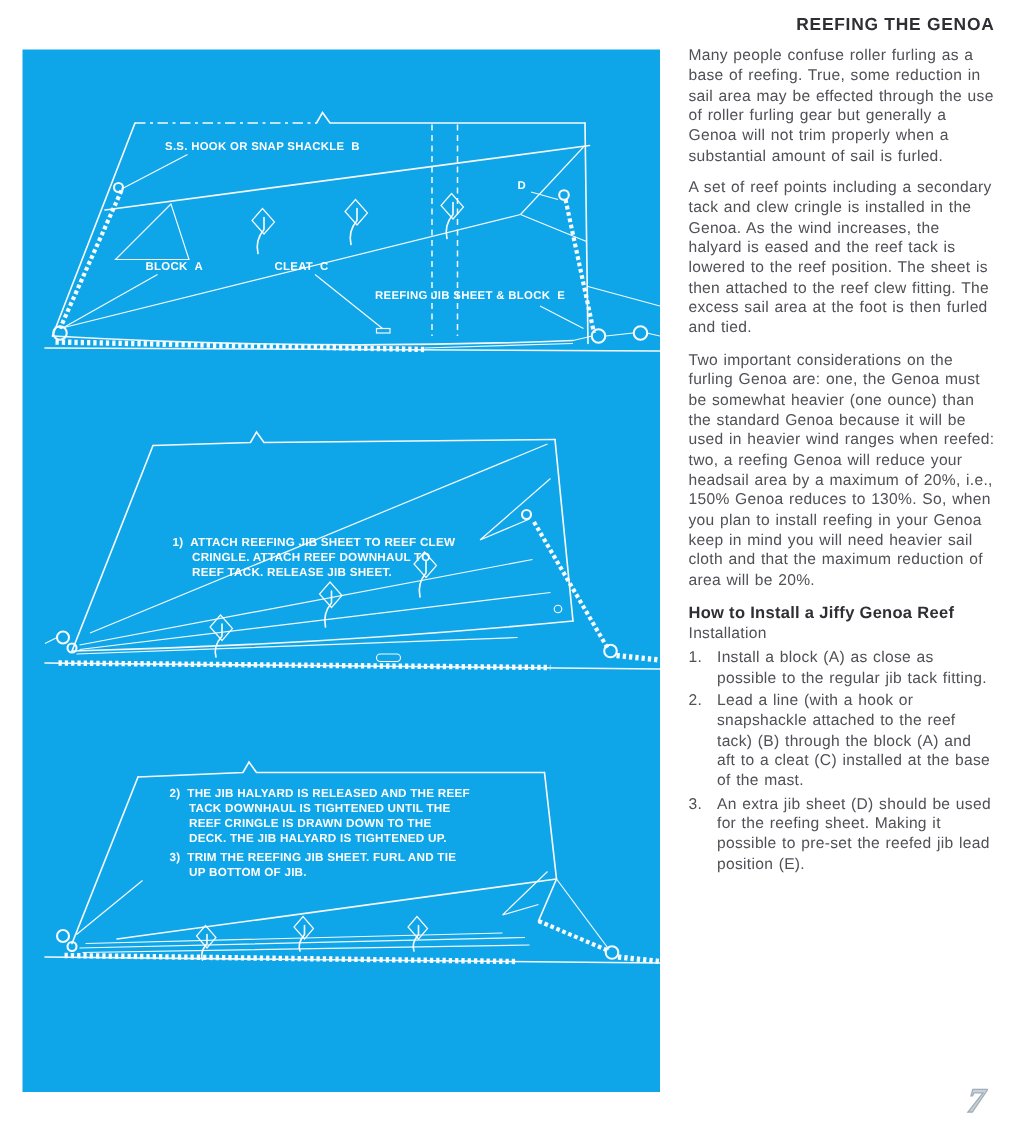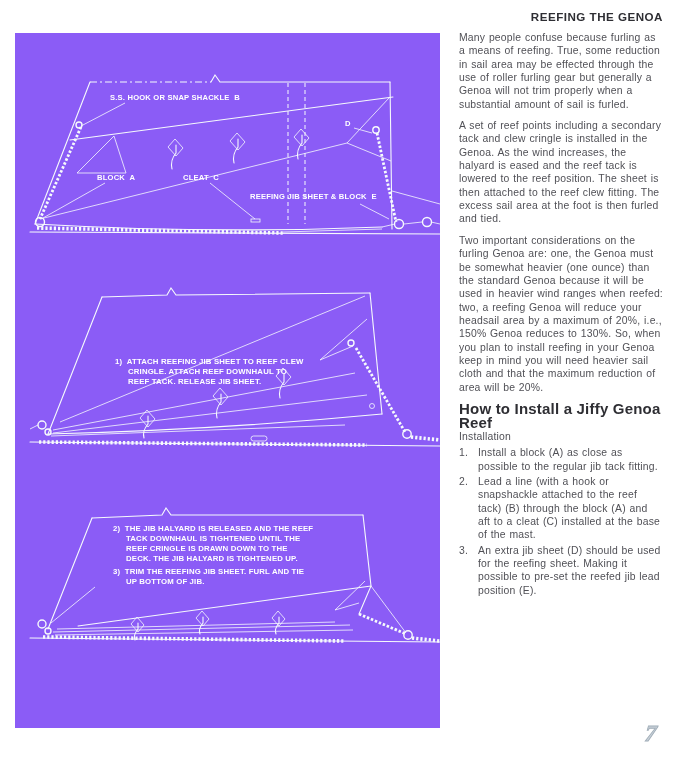--- a/index.html
+++ b/index.html
@@ -1,38 +1,38 @@
 <!DOCTYPE html>
 <html><head>
 <meta charset="utf-8">
 <style>
   html,body{margin:0;padding:0;background:#ffffff;}
   #page{position:relative;width:678px;height:758px;background:#ffffff;overflow:hidden;
         font-family:"Liberation Sans",sans-serif;}
 
   
-  #panel{position:absolute;left:15px;top:33px;width:425px;height:695px;background:#8b5cf6;}
+  #panel{position:absolute;left:15px;top:33px;width:425px;height:695px;background:#0ea5e9;}
   #panel svg{position:absolute;left:0;top:0;}
   .ln{stroke:#f6fafc;stroke-width:1.1;fill:none;stroke-linecap:round;}
   .thin{stroke:#f6fafc;stroke-width:0.8;fill:none;}
   .chain{stroke:#f6fafc;stroke-width:2.8;fill:none;stroke-dasharray:2.5 1.8;stroke-linecap:butt;}
   .rope{stroke:#f6fafc;stroke-width:3.6;fill:none;stroke-dasharray:2.2 2;stroke-linecap:butt;}
   .dashv{stroke:#f6fafc;stroke-width:1;fill:none;stroke-dasharray:4 3;}
   .dashdot{stroke:#f6fafc;stroke-width:1.1;fill:none;stroke-dasharray:7 3 2 3;}
   .blk{stroke:#f6fafc;stroke-width:1.4;fill:none;}
   .dlabel{font:bold 7.6px "Liberation Sans",sans-serif;fill:#ffffff;letter-spacing:.2px;}
   .dnote{font:bold 7.8px "Liberation Sans",sans-serif;fill:#ffffff;letter-spacing:.15px;}
 
   
   #article{position:absolute;left:459px;top:10px;width:204px;color:#505056;}
   #article h1{font-size:11.6px;line-height:14px;margin:0 0 7px 0;color:#2e2e33;
               letter-spacing:.5px;font-weight:bold;text-align:right;}
   #article p{font-size:10.4px;line-height:13.35px;margin:0 0 8px 0;
              letter-spacing:.2px;word-spacing:.6px;}
-  #article h2{font-size:15px;line-height:14px;margin:2px 0 0 0;color:#2e2e33;
+  #article h2{font-size:11px;line-height:14px;margin:2px 0 0 0;color:#2e2e33;
               font-weight:bold;letter-spacing:.2px;}
   .installation{margin:0 0 3px 0 !important;}
   .step{display:grid;grid-template-columns:19px 1fr;font-size:10.4px;line-height:13.35px;
         letter-spacing:.2px;word-spacing:.6px;margin-bottom:2px;}
 
   
   #pagenum{position:absolute;left:645px;top:721px;font-family:"Liberation Serif",serif;
            font-size:23px;font-style:italic;font-weight:bold;color:#c9d2d9;
            -webkit-text-stroke:0.9px #a2aeb9;transform:skewX(-6deg);}
 </style>
@@ -162,21 +162,21 @@
         <text class="dnote" x="111" y="518">REEF CRINGLE IS DRAWN DOWN TO THE</text>
         <text class="dnote" x="111" y="528">DECK. THE JIB HALYARD IS TIGHTENED UP.</text>
         <text class="dnote" x="98" y="541">3)&nbsp;&nbsp;TRIM THE REEFING JIB SHEET. FURL AND TIE</text>
         <text class="dnote" x="111" y="551">UP BOTTOM OF JIB.</text>
       </g>
     </svg>
   </div>
 
   <div id="article">
     <h1>REEFING THE GENOA</h1>
-    <p>Many people confuse because furling as a means of reefing. True, some reduction in sail area may be effected through the use of roller furling gear but generally a Genoa will not trim properly when a substantial amount of sail is furled.</p>
+    <p>Many people confuse roller furling as a base of reefing. True, some reduction in sail area may be effected through the use of roller furling gear but generally a Genoa will not trim properly when a substantial amount of sail is furled.</p>
     <p>A set of reef points including a secondary tack and clew cringle is installed in the Genoa. As the wind increases, the halyard is eased and the reef tack is lowered to the reef position. The sheet is then attached to the reef clew fitting. The excess sail area at the foot is then furled and tied.</p>
     <p>Two important considerations on the furling Genoa are: one, the Genoa must be somewhat heavier (one ounce) than the standard Genoa because it will be used in heavier wind ranges when reefed: two, a reefing Genoa will reduce your headsail area by a maximum of 20%, i.e., 150% Genoa reduces to 130%. So, when you plan to install reefing in your Genoa keep in mind you will need heavier sail cloth and that the maximum reduction of area will be 20%.</p>
     <h2>How to Install a Jiffy Genoa Reef</h2>
     <p class="installation">Installation</p>
 
     <div class="step">
       <span>1.</span>
       <span>Install a block (A) as close as possible to the regular jib tack fitting.</span>
     </div>
     <div class="step">

